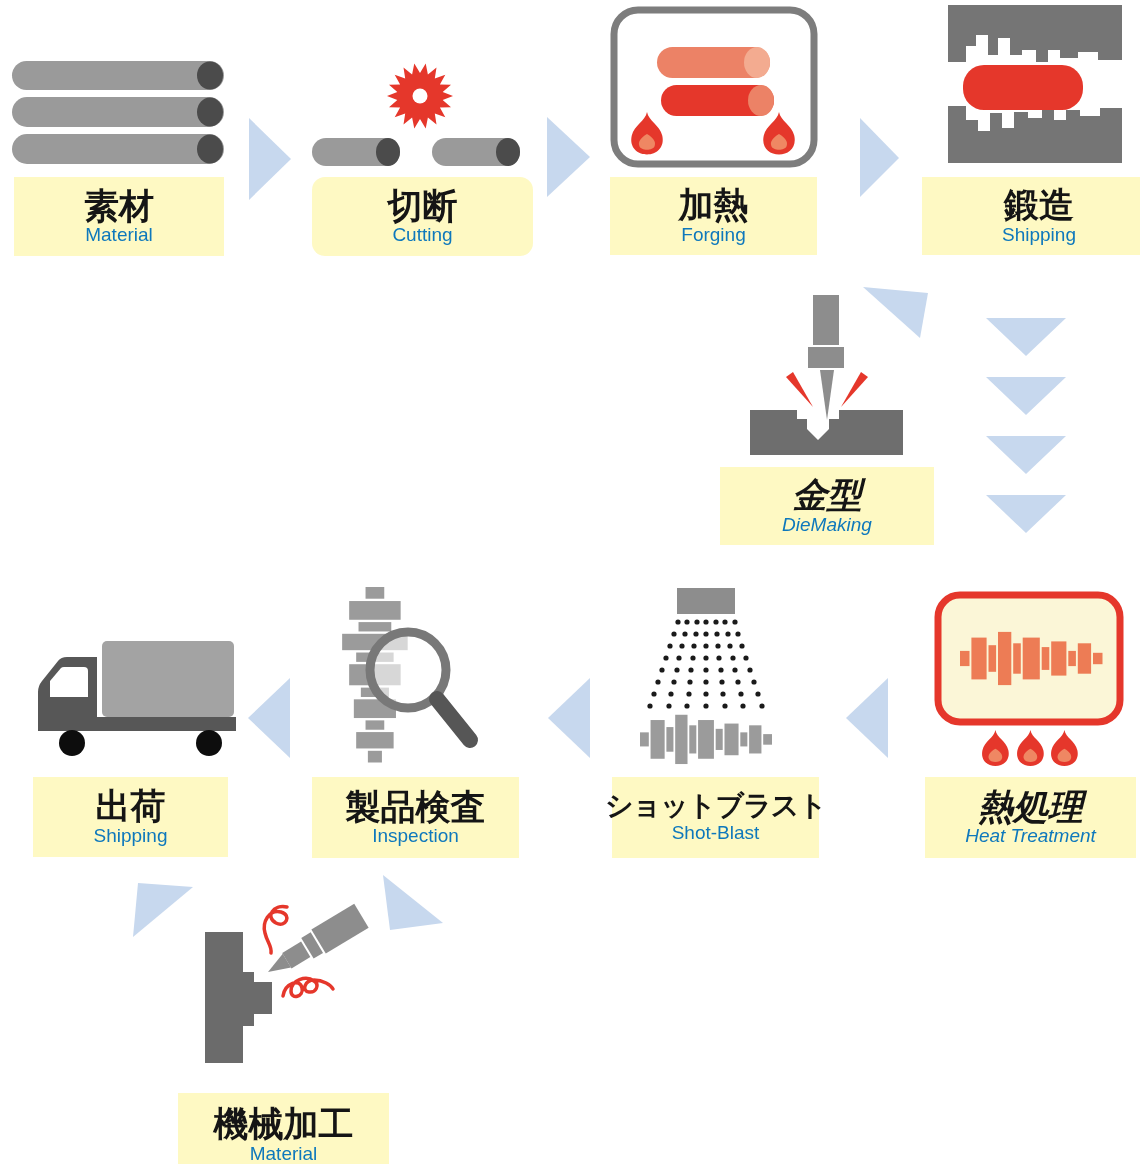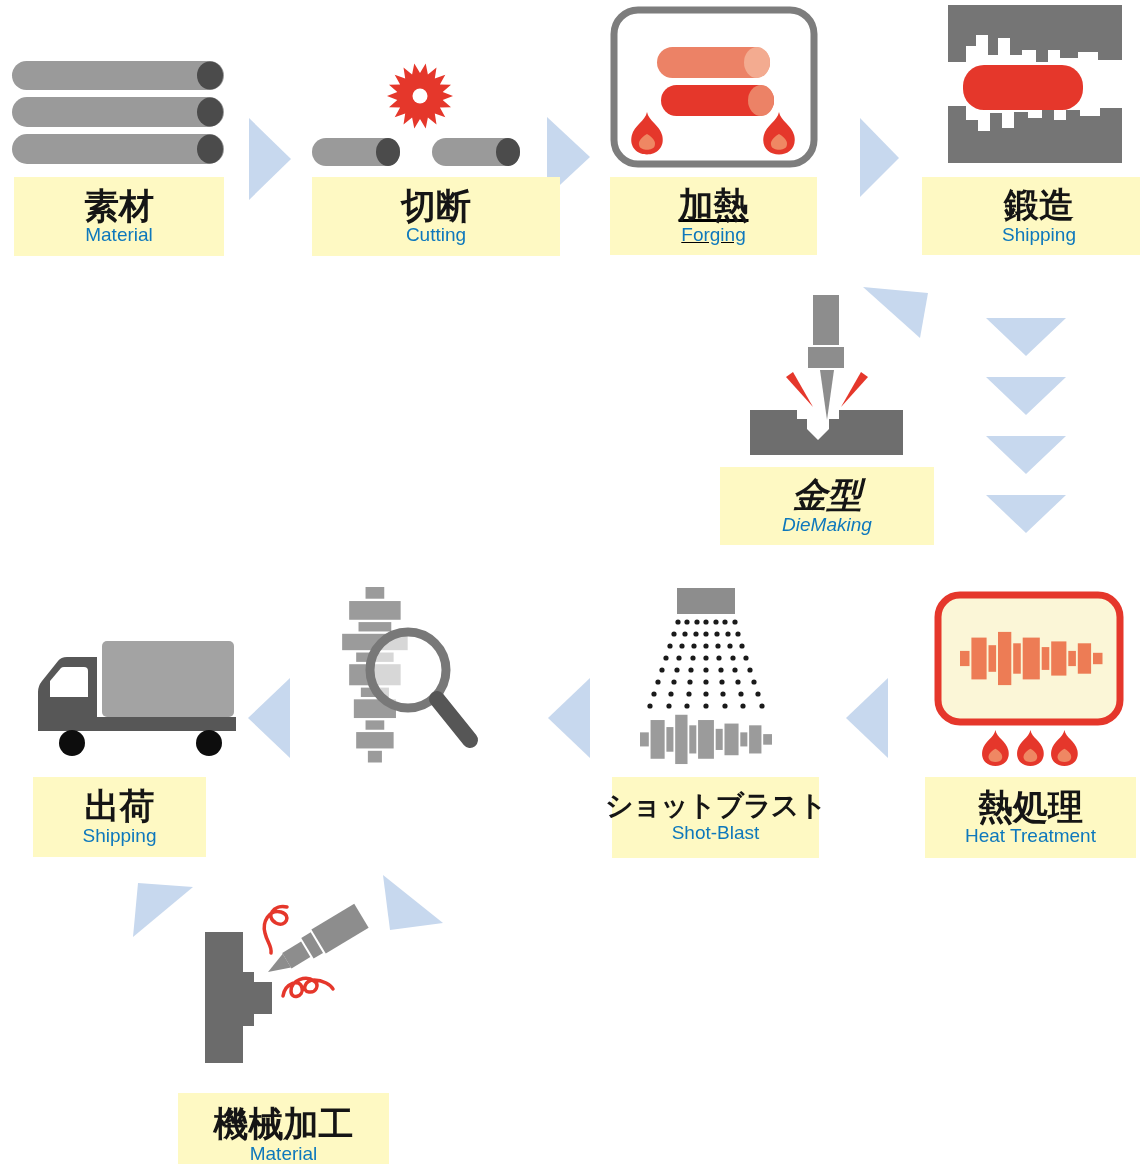--- a/index.html
+++ b/index.html
@@ -206,45 +206,49 @@
     </g>
   </g>
   <polygon data-name="arrow-machining-to-shipping" points="138,883 193,887 133,937" fill="#c7d8ee"></polygon>
   <polygon data-name="arrow-inspection-to-machining" points="383,875 443,923 390,930" fill="#c7d8ee"></polygon>
 </svg>
 
 <div class="label" data-name="label-material" style="left:14px;top:177px;width:210px;height:79px;">
   <div class="jp" data-name="step-title-jp">素材</div>
   <div class="en" data-name="step-title-en">Material</div>
 </div>
-<div class="label" data-name="label-cutting" style="left:312px;top:177px;width:248px;height:79px;">
+<div class="label" data-name="label-cutting" style="left:312px;top:177px;width:221px;height:79px;border-radius:13px;">
   <div class="jp" data-name="step-title-jp">切断</div>
   <div class="en" data-name="step-title-en">Cutting</div>
 </div>
-<div class="label" data-name="label-heating" style="left:610px;top:177px;width:207px;height:78px;text-decoration:underline;">
+<div class="label" data-name="label-heating" style="left:610px;top:177px;width:207px;height:78px;">
   <div class="jp" data-name="step-title-jp">加熱</div>
   <div class="en" data-name="step-title-en">Forging</div>
 </div>
 <div class="label" data-name="label-forging" style="left:922px;top:177px;width:234px;height:78px;">
   <div class="jp" data-name="step-title-jp">鍛造</div>
   <div class="en" data-name="step-title-en">Shipping</div>
 </div>
 <div class="label" data-name="label-diemaking" style="left:720px;top:467px;width:214px;height:78px;font-style:italic;">
   <div class="jp" data-name="step-title-jp">金型</div>
   <div class="en" data-name="step-title-en">DieMaking</div>
 </div>
-<div class="label" data-name="label-heat-treatment" style="left:925px;top:777px;width:211px;height:81px;">
+<div class="label" data-name="label-heat-treatment" style="left:925px;top:777px;width:211px;height:81px;font-style:italic;">
   <div class="jp" data-name="step-title-jp">熱処理</div>
   <div class="en" data-name="step-title-en">Heat Treatment</div>
 </div>
 <div class="label" data-name="label-shot-blast" style="left:612px;top:777px;width:207px;height:81px;">
   <div class="jp jp-sm" data-name="step-title-jp">ショットブラスト</div>
   <div class="en" data-name="step-title-en">Shot-Blast</div>
 </div>
-<div class="label" data-name="label-shipping" style="left:33px;top:777px;width:173px;height:80px;">
+<div class="label" data-name="label-inspection" style="left:312px;top:777px;width:207px;height:81px;">
+  <div class="jp" data-name="step-title-jp">製品検査</div>
+  <div class="en" data-name="step-title-en">Inspection</div>
+</div>
+<div class="label" data-name="label-shipping" style="left:33px;top:777px;width:195px;height:80px;">
   <div class="jp" data-name="step-title-jp">出荷</div>
   <div class="en" data-name="step-title-en">Shipping</div>
 </div>
 <div class="label" data-name="label-machining" style="left:178px;top:1078px;width:211px;height:84px;margin-top:15px;">
   <div class="jp" data-name="step-title-jp">機械加工</div>
   <div class="en" data-name="step-title-en">Material</div>
 </div>
 
 </div>
 

